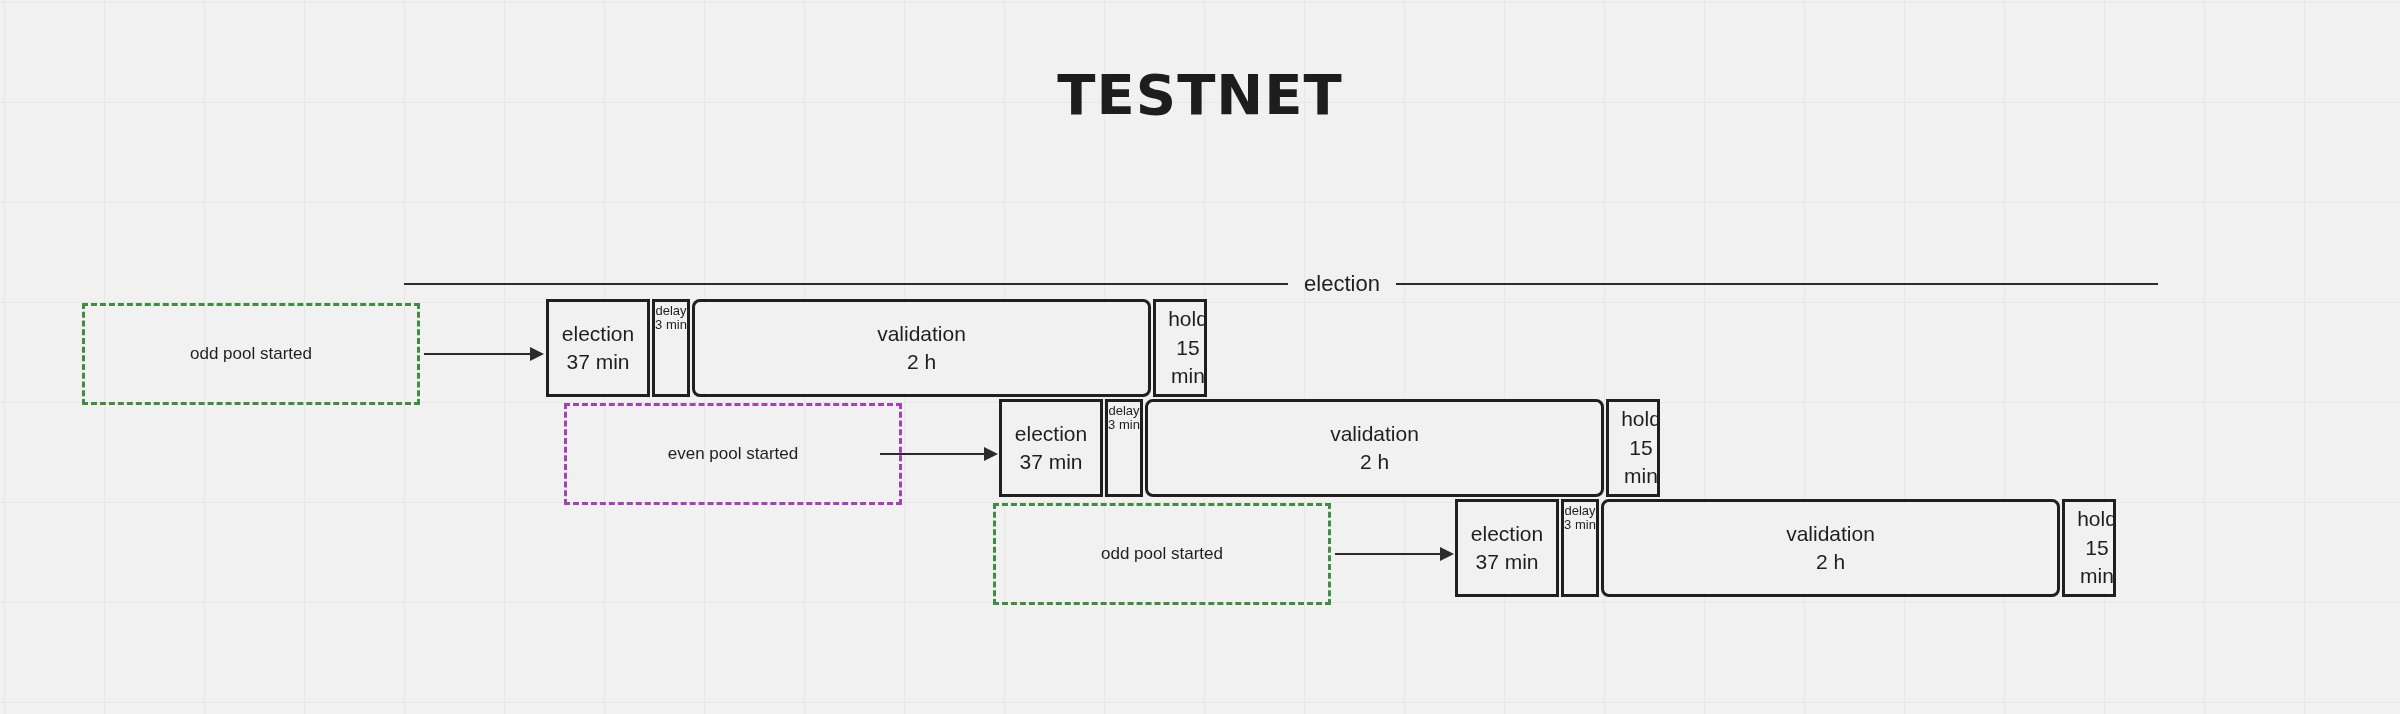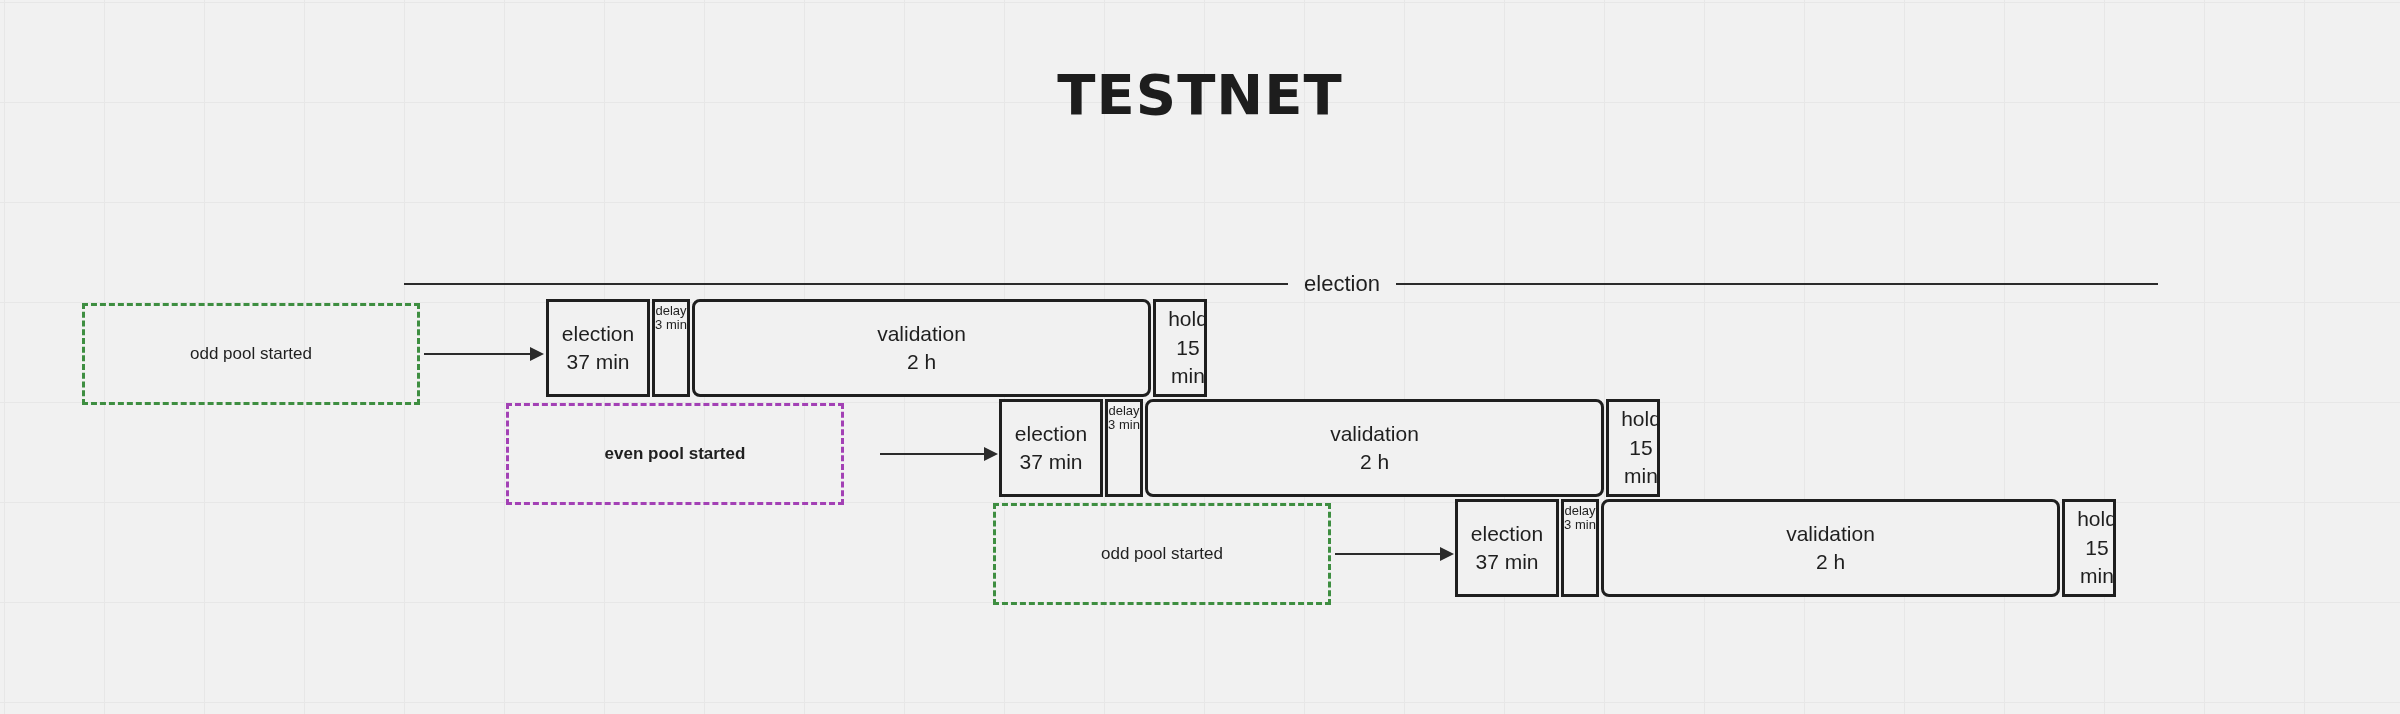--- a/index.html
+++ b/index.html
@@ -119,21 +119,21 @@
     align-items: center;
     justify-content: center;
     font-size: 17px;
     color: #1f1f1f;
     text-align: center;
   }
   .event-green  { border-color: #3e8e41; }
   .event-purple { border-color: #a341b5; }
 
   #event-1 { left: 82px;  top: 303px; width: 338px; height: 102px; }
-  #event-2 { left: 506px; top: 403px; width: 338px; height: 102px; font-weight: bold; }
+  #event-2 { left: 564px; top: 403px; width: 338px; height: 102px; }
   #event-3 { left: 993px; top: 503px; width: 338px; height: 102px; }
 
   
   .connector {
     position: absolute;
     height: 18px;
   }
   .connector .shaft {
     position: absolute;
     left: 0;

